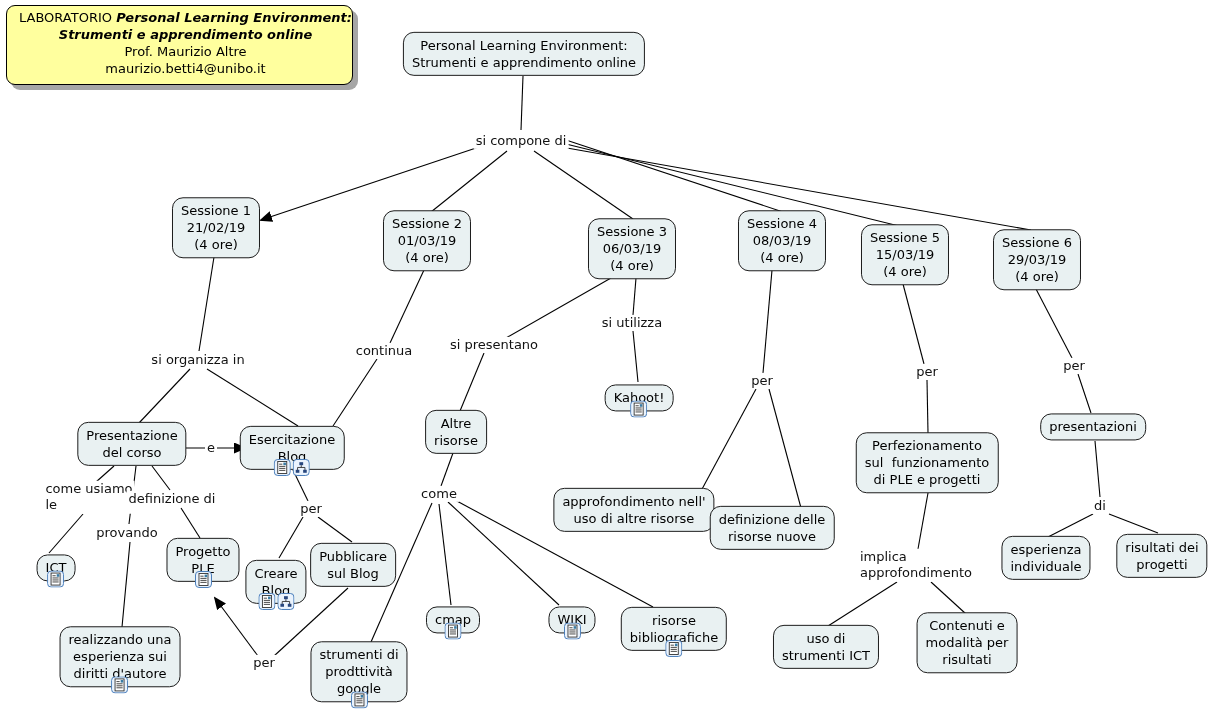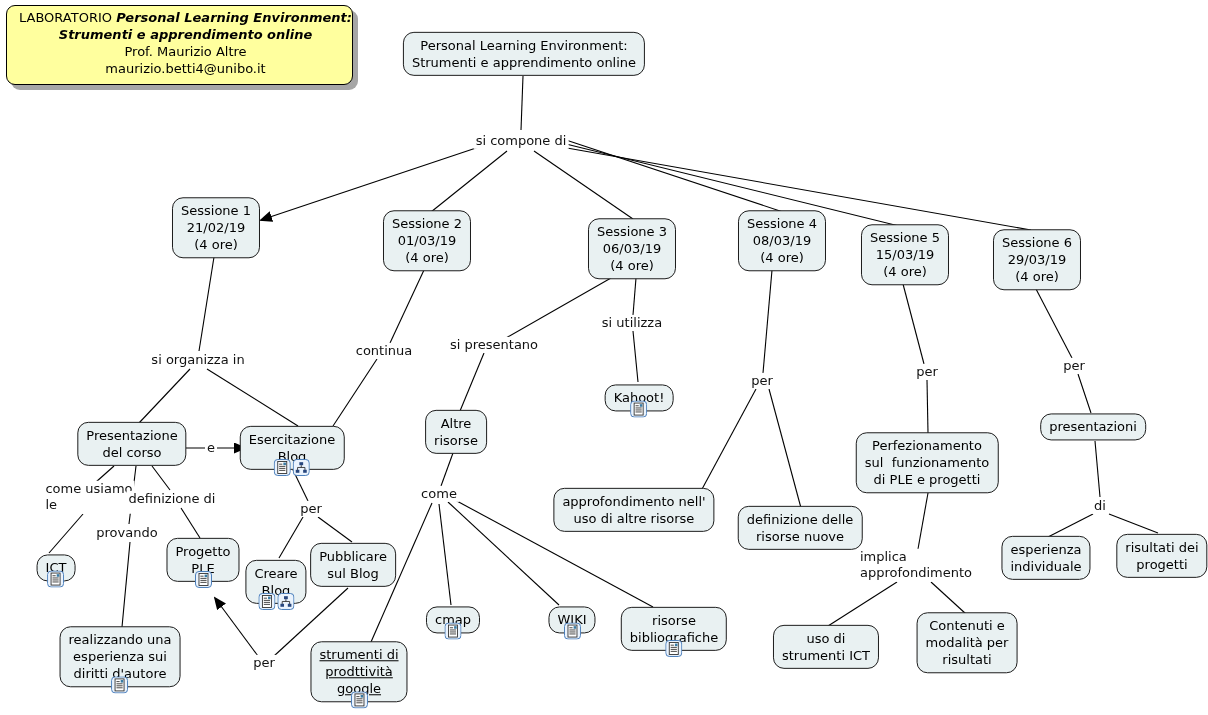--- a/index.html
+++ b/index.html
@@ -198,21 +198,21 @@
               <line x1="5.4" y1="11.4" x2="11.6" y2="11.4" stroke="#333" stroke-width="0.9"></line>
             </svg></span><span><svg width="17" height="17" viewBox="0 0 17 17">
               <rect x="0.5" y="0.5" width="16" height="16" rx="3.5" fill="#eaf3fd" stroke="#4a7ebb"></rect>
               <path d="M8.5 6.2 V8.5 M4.8 11 V8.5 H12.2 V11" stroke="#333" stroke-width="0.9" fill="none"></path>
               <rect x="6.6" y="3.2" width="3.8" height="3" fill="#27467e"></rect>
               <rect x="3" y="10.8" width="3.6" height="3" fill="#27467e"></rect>
               <rect x="10.4" y="10.8" width="3.6" height="3" fill="#27467e"></rect>
             </svg></span></span></div>
       <div class="node" style="left: 353px; top: 565px;">Pubblicare
 sul Blog</div>
-      <div class="node" style="left: 359px; top: 672px; text-decoration: underline;">strumenti di
+      <div class="node" style="left: 359px; top: 672px;">strumenti di
 prodttività
 google<span class="icon-strip"><span><svg width="17" height="17" viewBox="0 0 17 17">
               <rect x="0.5" y="0.5" width="16" height="16" rx="3.5" fill="#eaf3fd" stroke="#4a7ebb"></rect>
               <rect x="4" y="2.5" width="9" height="12" fill="#ffffff" stroke="#333333" stroke-width="0.9"></rect>
               <rect x="9.6" y="3.6" width="2.6" height="2.6" fill="#3a7ca5"></rect>
               <line x1="5.4" y1="5.2" x2="8.6" y2="5.2" stroke="#333" stroke-width="0.9"></line>
               <line x1="5.4" y1="7.4" x2="11.6" y2="7.4" stroke="#333" stroke-width="0.9"></line>
               <line x1="5.4" y1="9.4" x2="11.6" y2="9.4" stroke="#333" stroke-width="0.9"></line>
               <line x1="5.4" y1="11.4" x2="11.6" y2="11.4" stroke="#333" stroke-width="0.9"></line>
             </svg></span></span></div>
@@ -250,21 +250,21 @@
               <rect x="0.5" y="0.5" width="16" height="16" rx="3.5" fill="#eaf3fd" stroke="#4a7ebb"></rect>
               <rect x="4" y="2.5" width="9" height="12" fill="#ffffff" stroke="#333333" stroke-width="0.9"></rect>
               <rect x="9.6" y="3.6" width="2.6" height="2.6" fill="#3a7ca5"></rect>
               <line x1="5.4" y1="5.2" x2="8.6" y2="5.2" stroke="#333" stroke-width="0.9"></line>
               <line x1="5.4" y1="7.4" x2="11.6" y2="7.4" stroke="#333" stroke-width="0.9"></line>
               <line x1="5.4" y1="9.4" x2="11.6" y2="9.4" stroke="#333" stroke-width="0.9"></line>
               <line x1="5.4" y1="11.4" x2="11.6" y2="11.4" stroke="#333" stroke-width="0.9"></line>
             </svg></span></span></div>
       <div class="node" style="left: 634px; top: 510px;">approfondimento nell'
 uso di altre risorse</div>
-      <div class="node" style="left: 800px; top: 528px;">definizione delle
+      <div class="node" style="left: 772px; top: 528px;">definizione delle
 risorse nuove</div>
       <div class="node" style="left: 927px; top: 463px;">Perfezionamento
 sul  funzionamento
 di PLE e progetti</div>
       <div class="node" style="left: 826px; top: 647px;">uso di
 strumenti ICT</div>
       <div class="node" style="left: 967px; top: 643px;">Contenuti e
 modalità per
 risultati</div>
       <div class="node" style="left: 1093px; top: 427px;">presentazioni</div>

